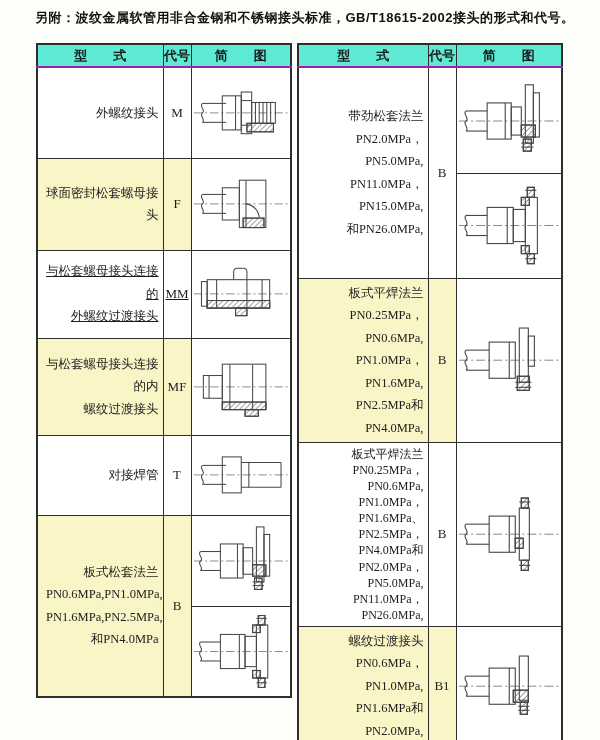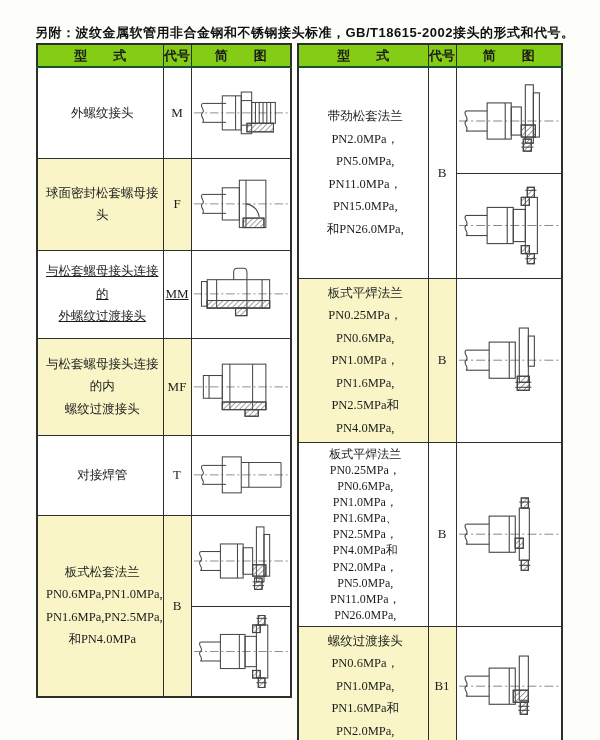--- a/index.html
+++ b/index.html
@@ -5,49 +5,49 @@
   html,body{margin:0;padding:0;}
   body{
     width:600px;height:740px;
     background:#fdfdfa;
     font-family:"Liberation Serif", serif;
     color:#1c1c1c;
     position:relative;
     overflow:hidden;
   }
   .page-title{
-    position:absolute;left:35px;top:24px;width:545px;
+    position:absolute;left:35px;top:9px;width:545px;
     font-family:"Liberation Sans", sans-serif;
     font-weight:700;font-size:13px;letter-spacing:.5px;color:#111;
     white-space:nowrap;
   }
   .tables{
     position:absolute;left:36px;top:43px;
     display:flex;gap:5px;align-items:flex-start;
   }
   table{
     border-collapse:collapse;table-layout:fixed;
     background:#ffffff;
     border:2px solid #2e2e2e;
   }
   th,td{
     border:1px solid #2e2e2e;
     padding:0;vertical-align:middle;
     overflow:hidden;
   }
   th{
-    background:#84cc16;
+    background:#5eead4;
     font-family:"Liberation Sans", sans-serif;
     font-weight:700;font-size:13px;color:#1a1a1a;
-    border-bottom:2px solid #14532d;
+    border-bottom:2px solid #a21caf;
   }
   td.tcell{
     padding:3px 4px 3px 8px;
     font-size:12.5px;line-height:1.8;
-    text-align:center;
+    text-align:right;
   }
   td.tcell .pre{white-space:pre-line;}
   td.tcell.compact{font-size:12px;line-height:1.34;}
   td.code{
     text-align:center;font-size:13px;font-weight:400;
   }
   td.y{background:#f9f5c7;}
   td.diag{padding:0;background:#ffffff;}
   .dwrap{width:100%;height:100%;}
   .dhalf{width:100%;box-sizing:border-box;}

